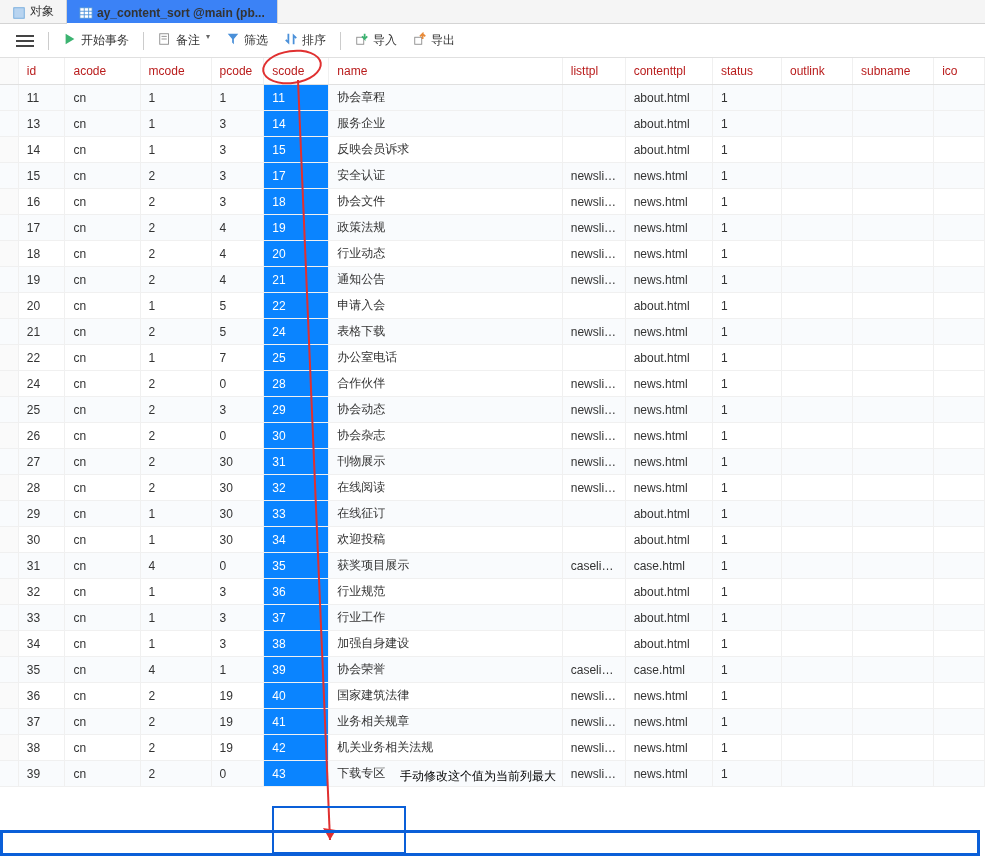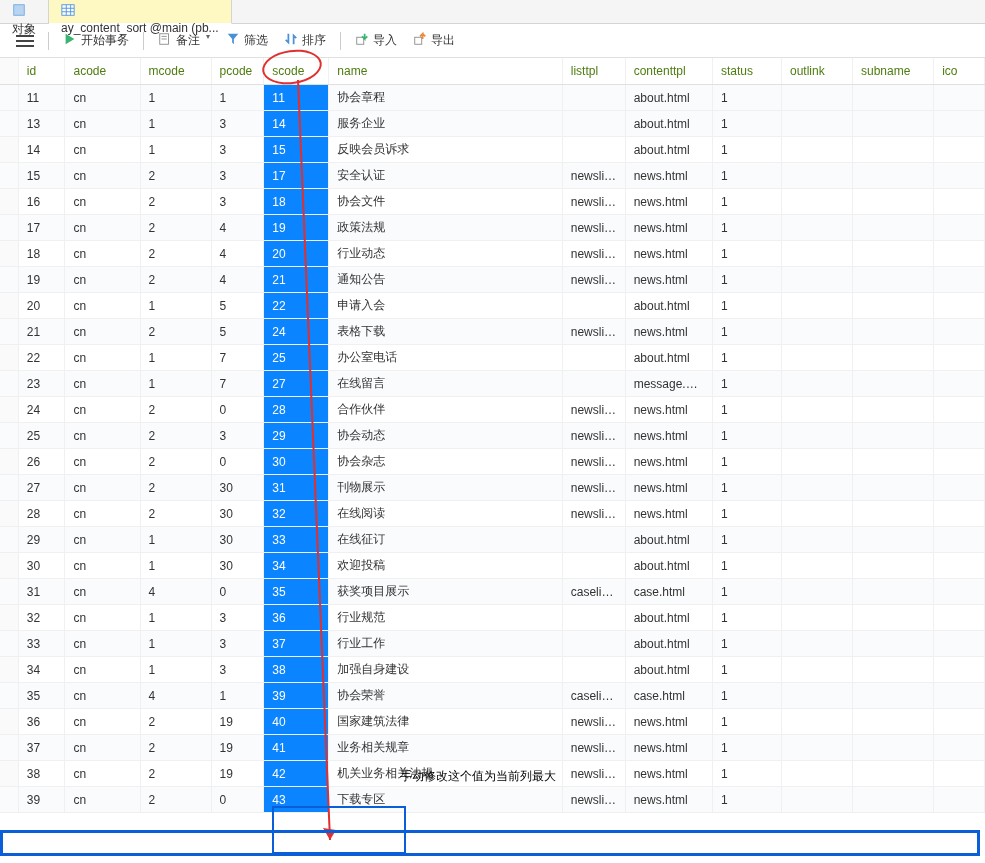--- a/index.html
+++ b/index.html
@@ -1,31 +1,31 @@
 <!DOCTYPE html>
 <html><head>
 <meta charset="utf-8">
 <style>
 * { margin: 0; padding: 0; box-sizing: border-box; font-family: "Microsoft YaHei", Arial, sans-serif; font-size: 12px; }
 body { background: #fff; color: #333; width: 985px; height: 863px; overflow: hidden; position: relative; }
 .tabs { display: flex; border-bottom: 1px solid #d4d4d4; height: 24px; background: #f5f5f5; }
-.tab { padding: 3px 12px; display: flex; align-items: flex-start; gap: 4px; border-right: 1px solid #d4d4d4; cursor: pointer; flex-direction: column; }
-.tab.active { background: #fef9c3; border-bottom: 1px solid #fff; margin-bottom: -1px; }
+.tab { padding: 3px 12px; display: flex; align-items: flex-end; gap: 4px; border-right: 1px solid #d4d4d4; cursor: pointer; }
+.tab.active { background: #3b82f6; border-bottom: 1px solid #fff; margin-bottom: -1px; font-weight: bold; }
 .tab-icon { width: 14px; height: 14px; display: inline-flex; }
 .toolbar { display: flex; align-items: center; gap: 4px; padding: 6px 10px; border-bottom: 1px solid #e0e0e0; }
 .tb-btn { display: flex; align-items: flex-start; gap: 4px; padding: 2px 6px; cursor: pointer; border-radius: 2px; }
 .tb-sep { width: 1px; height: 18px; background: #ccc; margin: 0 4px; }
 .tb-icon { width: 14px; height: 14px; display: inline-flex; }
 .hamburger { width: 18px; height: 14px; display: inline-flex; flex-direction: column; justify-content: space-between; padding: 1px 0; }
 .hamburger span { height: 2px; background: #444; }
 .dropdown-arrow { font-size: 8px; color: #666; margin-left: 2px; }
 
 .grid-wrap { position: relative; }
 .grid { width: 100%; border-collapse: collapse; table-layout: fixed; }
-.grid th { text-align: left; font-weight: normal; color: #4d7c0f; padding: 6px 8px; border-bottom: 1px solid #e0e0e0; border-right: 1px solid #f0f0f0; background: #fff; }
+.grid th { text-align: left; font-weight: normal; color: #b91c1c; padding: 6px 8px; border-bottom: 1px solid #e0e0e0; border-right: 1px solid #f0f0f0; background: #fff; }
 .grid td { padding: 4px 8px; border-bottom: 1px solid #f0f0f0; border-right: 1px solid #f0f0f0; white-space: nowrap; overflow: hidden; text-overflow: ellipsis; height: 22px; }
 .grid tr.even td { background: #f9fbfd; }
 .grid td.row-gutter { width: 18px; padding: 0; text-align: center; color: #666; background: #fafafa; }
 .grid th.row-gutter { width: 18px; padding: 0; background: #fafafa; }
 .sel-cell { background: #0a84ff !important; color: #fff; }
 
 .red-circle { position: absolute; border: 2px solid #e03030; border-radius: 50%; transform: rotate(-8deg); pointer-events: none; }
 .red-arrow { position: absolute; pointer-events: none; }
 .blue-rect { position: absolute; border: 2px solid #0a5fd8; pointer-events: none; }
 .blue-rect.thick { border-width: 3px; }
@@ -314,35 +314,20 @@
           <td>7</td>
           <td class="sel-cell">25</td>
           <td>办公室电话</td>
           <td></td>
           <td>about.html</td>
           <td>1</td>
           <td></td>
           <td></td>
           <td></td>
         </tr>
-        <tr class="even">
-          <td class="row-gutter"></td>
-          <td>23</td>
-          <td>cn</td>
-          <td>1</td>
-          <td>7</td>
-          <td class="sel-cell">27</td>
-          <td>在线留言</td>
-          <td></td>
-          <td>message.html</td>
-          <td>1</td>
-          <td></td>
-          <td></td>
-          <td></td>
-        </tr>
         <tr>
           <td class="row-gutter"></td>
           <td>24</td>
           <td>cn</td>
           <td>2</td>
           <td>0</td>
           <td class="sel-cell">28</td>
           <td>合作伙伴</td>
           <td>newslist.ht</td>
           <td>news.html</td>

